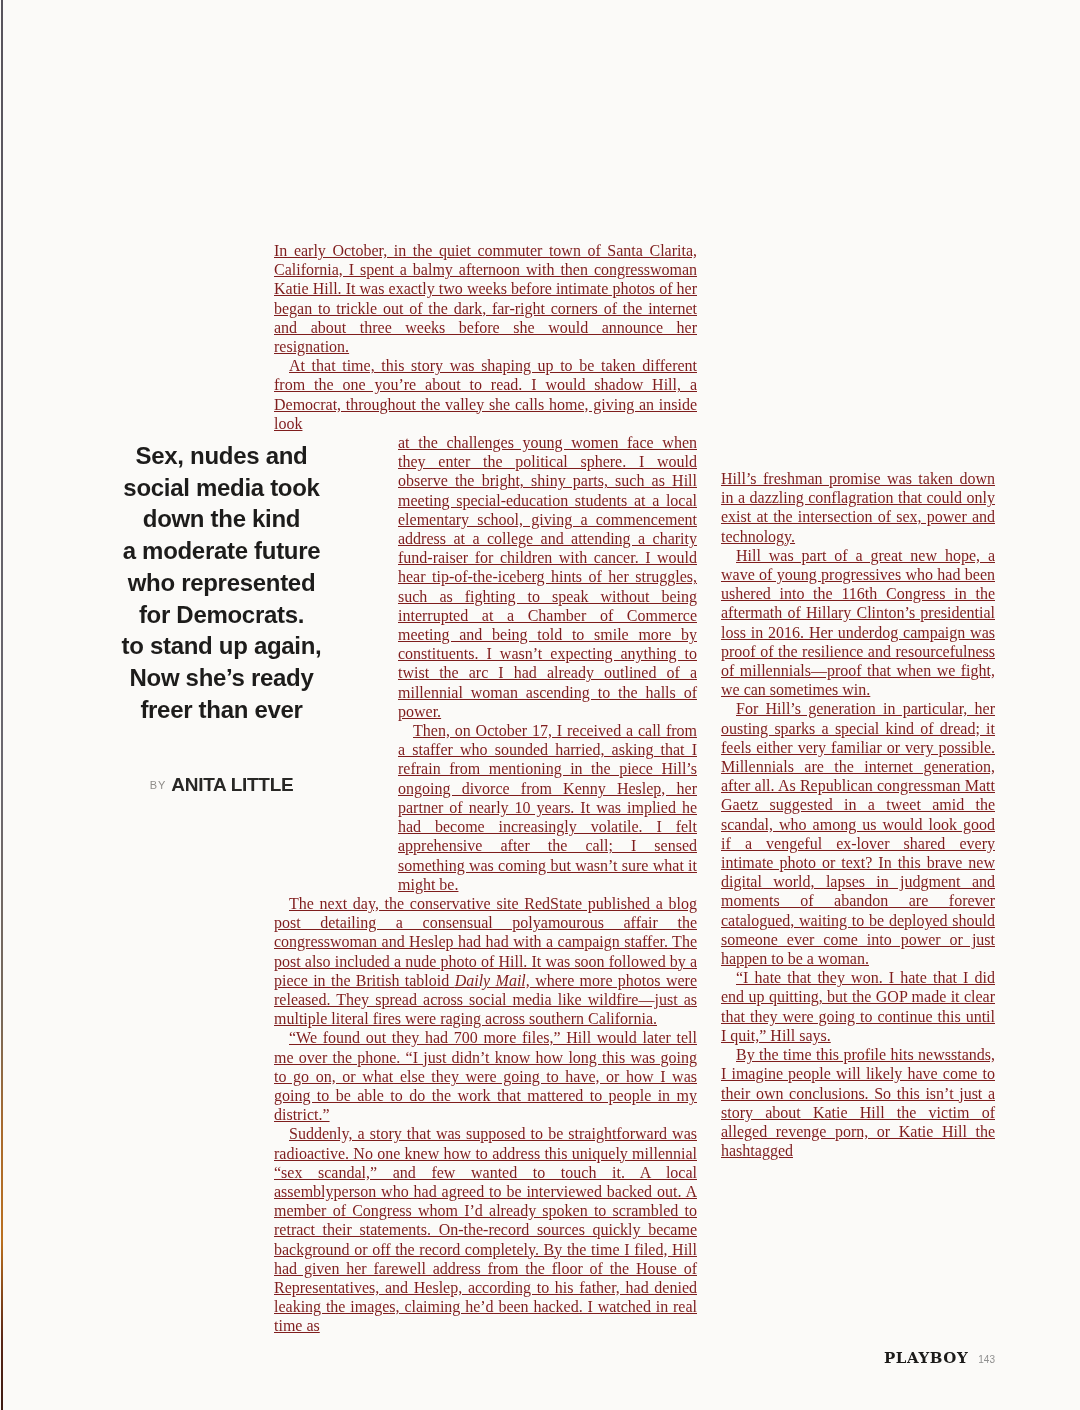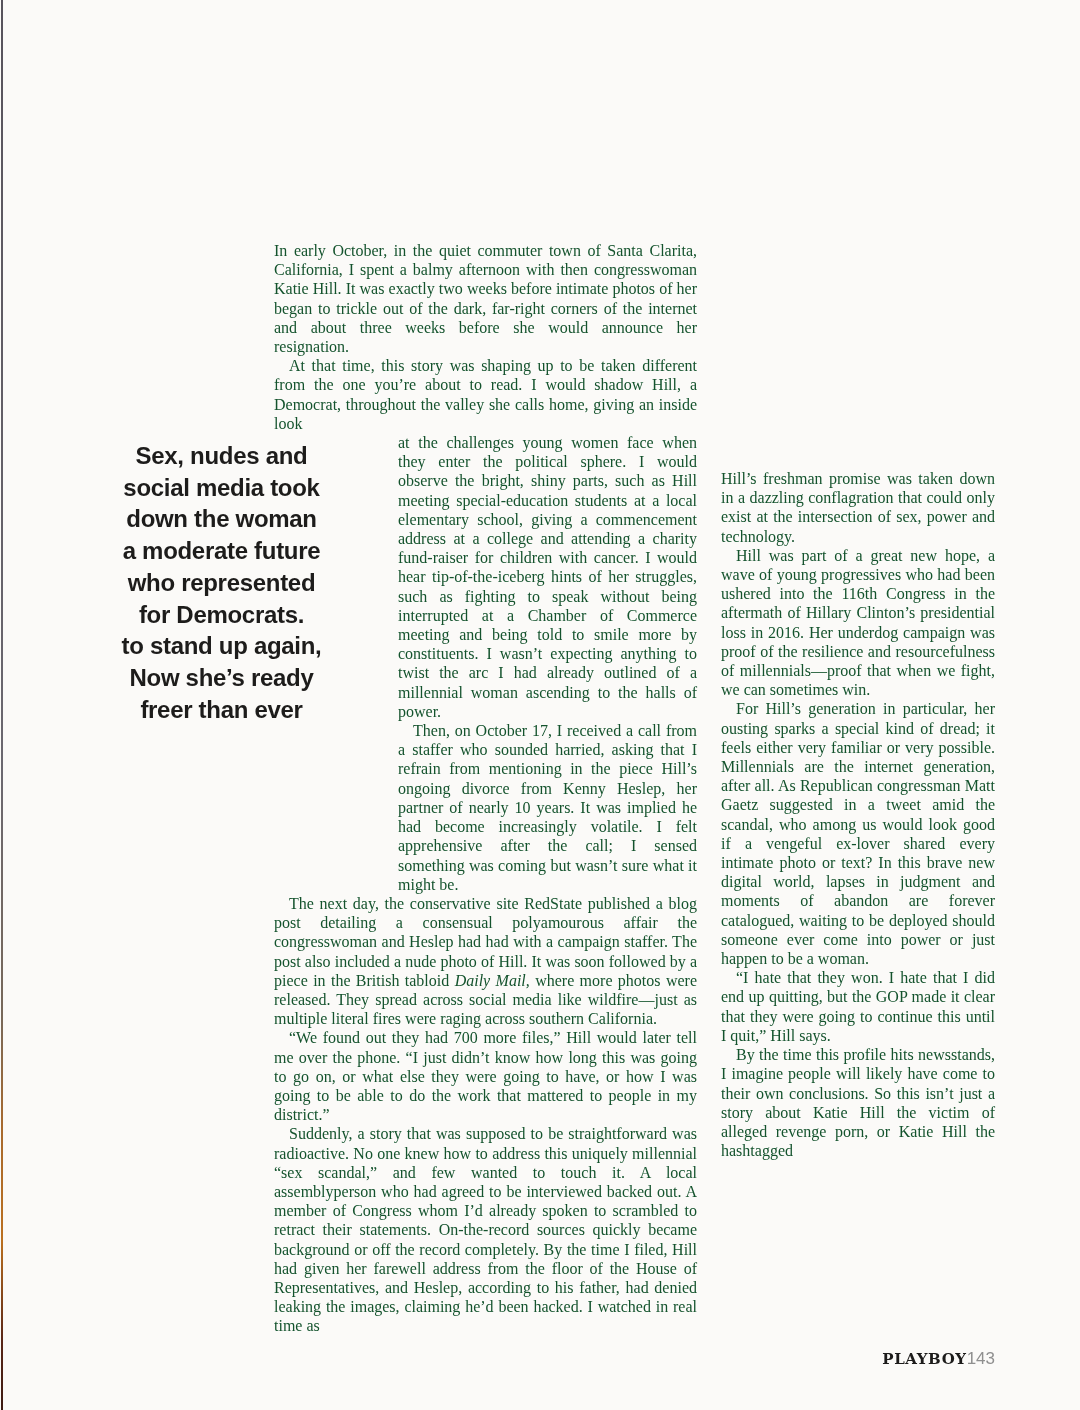--- a/index.html
+++ b/index.html
@@ -16,22 +16,23 @@
     position: absolute; left: 1px; top: 0;
     width: 2px; height: 1410px;
     background: linear-gradient(to bottom,
       #57535c 0%, #6b6870 55%, #77685a 72%,
       #a86a2e 80%, #bb7020 88%, #5a2718 95%, #3c1a12 100%);
   }
 
   .col {
     position: absolute;
     font-size: 16px; line-height: 19.2px;
-    color: #14532d;
+    color: #7f1d1d;
     text-align: justify;
+    text-decoration: underline;
   }
   .col p { margin: 0; }
   .col p.ind { text-indent: 15px; }
 
   #middle-col { left: 274px; top: 241px; width: 423px; }
   #right-col  { left: 721px; top: 469px; width: 274px; }
 
   .quote-spacer { float: left; width: 124px; height: 443px; }
 
   .pull-quote {
@@ -66,39 +67,43 @@
     white-space: nowrap;
   }
   .folio .mag {
     font-family: "DejaVu Serif", serif;
     font-weight: bold;
     font-size: 15px; letter-spacing: 0.6px;
     color: #1c1b1a;
   }
   .folio .num {
     font-family: "Liberation Sans", sans-serif;
-    font-size: 17px;
+    font-size: 10px;
     color: #8f8f8f;
+    margin-left: 10px;
   }
 </style>
 </head>
 <body>
 
 <div class="page-edge"></div>
 
 <div class="pull-quote">
   <div class="q-line">Sex, nudes and</div>
   <div class="q-line">social media took</div>
-  <div class="q-line">down the woman</div>
+  <div class="q-line">down the kind</div>
   <div class="q-line">a moderate future</div>
   <div class="q-line">who represented</div>
   <div class="q-line">for Democrats.</div>
   <div class="q-line">to stand up again,</div>
   <div class="q-line">Now she’s ready</div>
   <div class="q-line">freer than ever</div>
+  <div class="byline">
+    <span class="by-prefix">BY</span><span class="by-name">ANITA LITTLE</span>
+  </div>
 </div>
 
 <div class="col" id="middle-col">
   <p>In early October, in the quiet commuter town of Santa Clarita, California, I spent a balmy afternoon with then congresswoman Katie Hill. It was exactly two weeks before intimate photos of her began to trickle out of the dark, far-right corners of the internet and about three weeks before she would announce her resignation.</p>
   <p class="ind">At that time, this story was shaping up to be taken different from the one you’re about to read. I would shadow Hill, a Democrat, throughout the valley she calls home, giving an inside look</p>
   <div class="quote-spacer"></div>
   <p>at the challenges young women face when they enter the political sphere. I would observe the bright, shiny parts, such as Hill meeting special-education students at a local elementary school, giving a commencement address at a college and attending a charity fund-raiser for children with cancer. I would hear tip-of-the-iceberg hints of her struggles, such as fighting to speak without being interrupted at a Chamber of Commerce meeting and being told to smile more by constituents. I wasn’t expecting anything to twist the arc I had already outlined of a millennial woman ascending to the halls of power.</p>
   <p class="ind">Then, on October 17, I received a call from a staffer who sounded harried, asking that I refrain from mentioning in the piece Hill’s ongoing divorce from Kenny Heslep, her partner of nearly 10 years. It was implied he had become increasingly volatile. I felt apprehensive after the call; I sensed something was coming but wasn’t sure what it might be.</p>
   <p class="ind"><span>The next day, the conservative site RedState published a blog post detailing a consensual polyamourous affair the congresswoman and Heslep had had with a campaign staffer. The post also included a nude photo of Hill. It was soon followed by a piece in the British tabloid </span><i>Daily Mail,</i><span> where more photos were released. They spread across social media like wildfire—just as multiple literal fires were raging across southern California.</span></p>
   <p class="ind">“We found out they had 700 more files,” Hill would later tell me over the phone. “I just didn’t know how long this was going to go on, or what else they were going to have, or how I was going to be able to do the work that mattered to people in my district.”</p>

